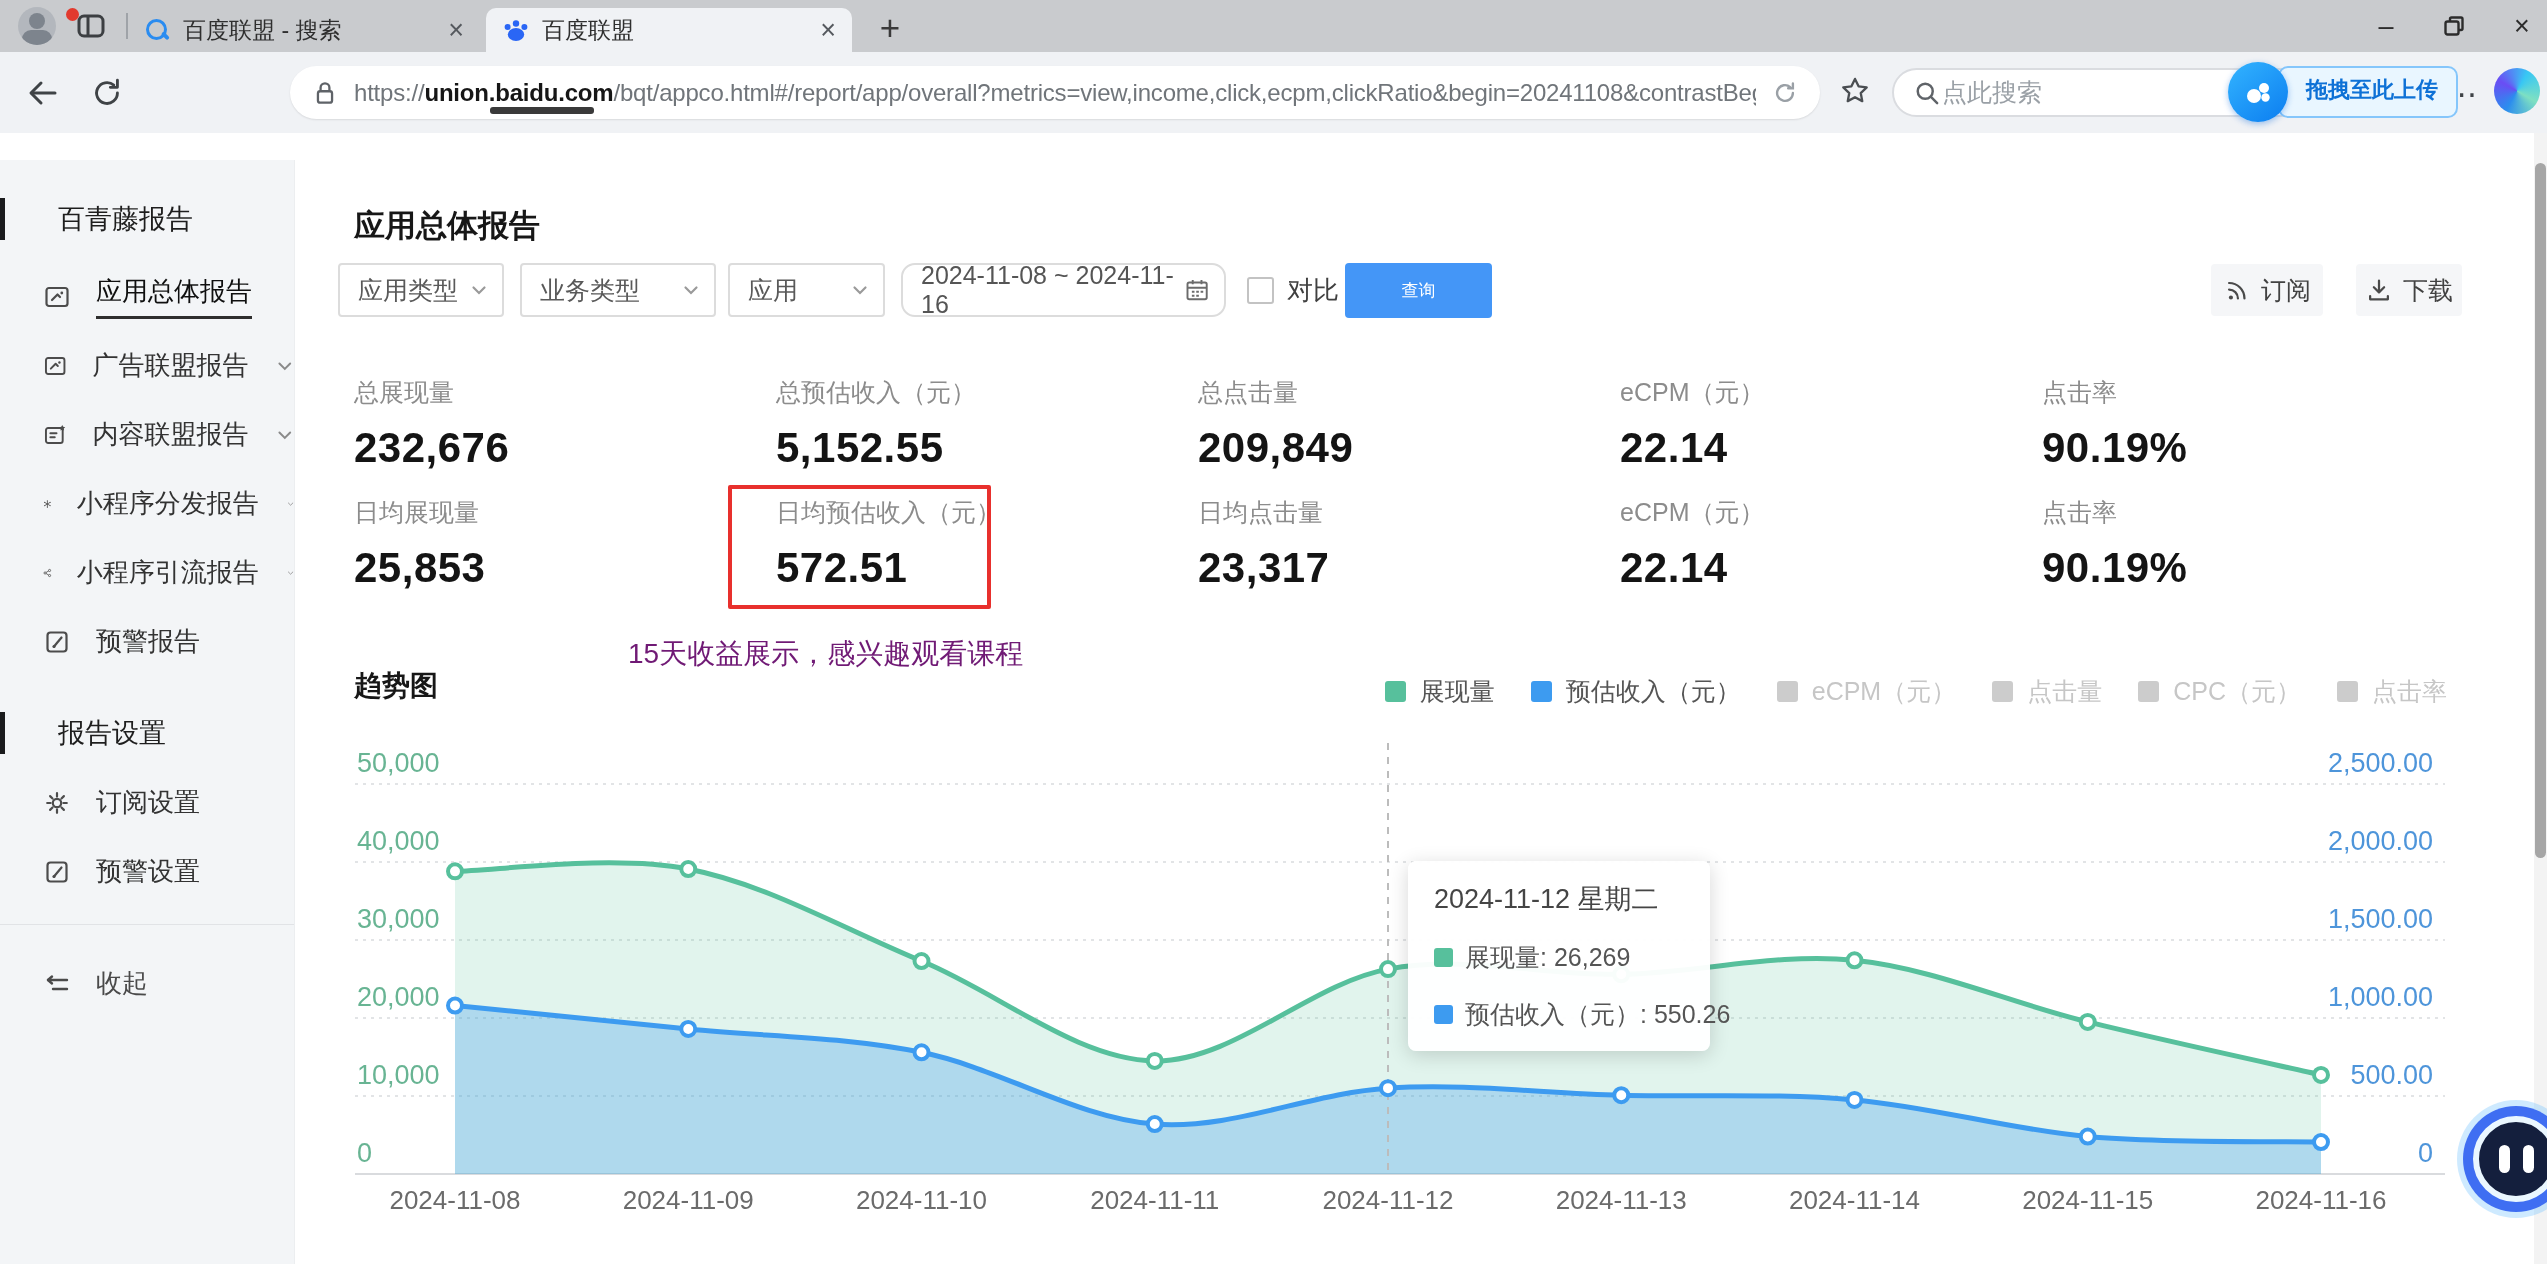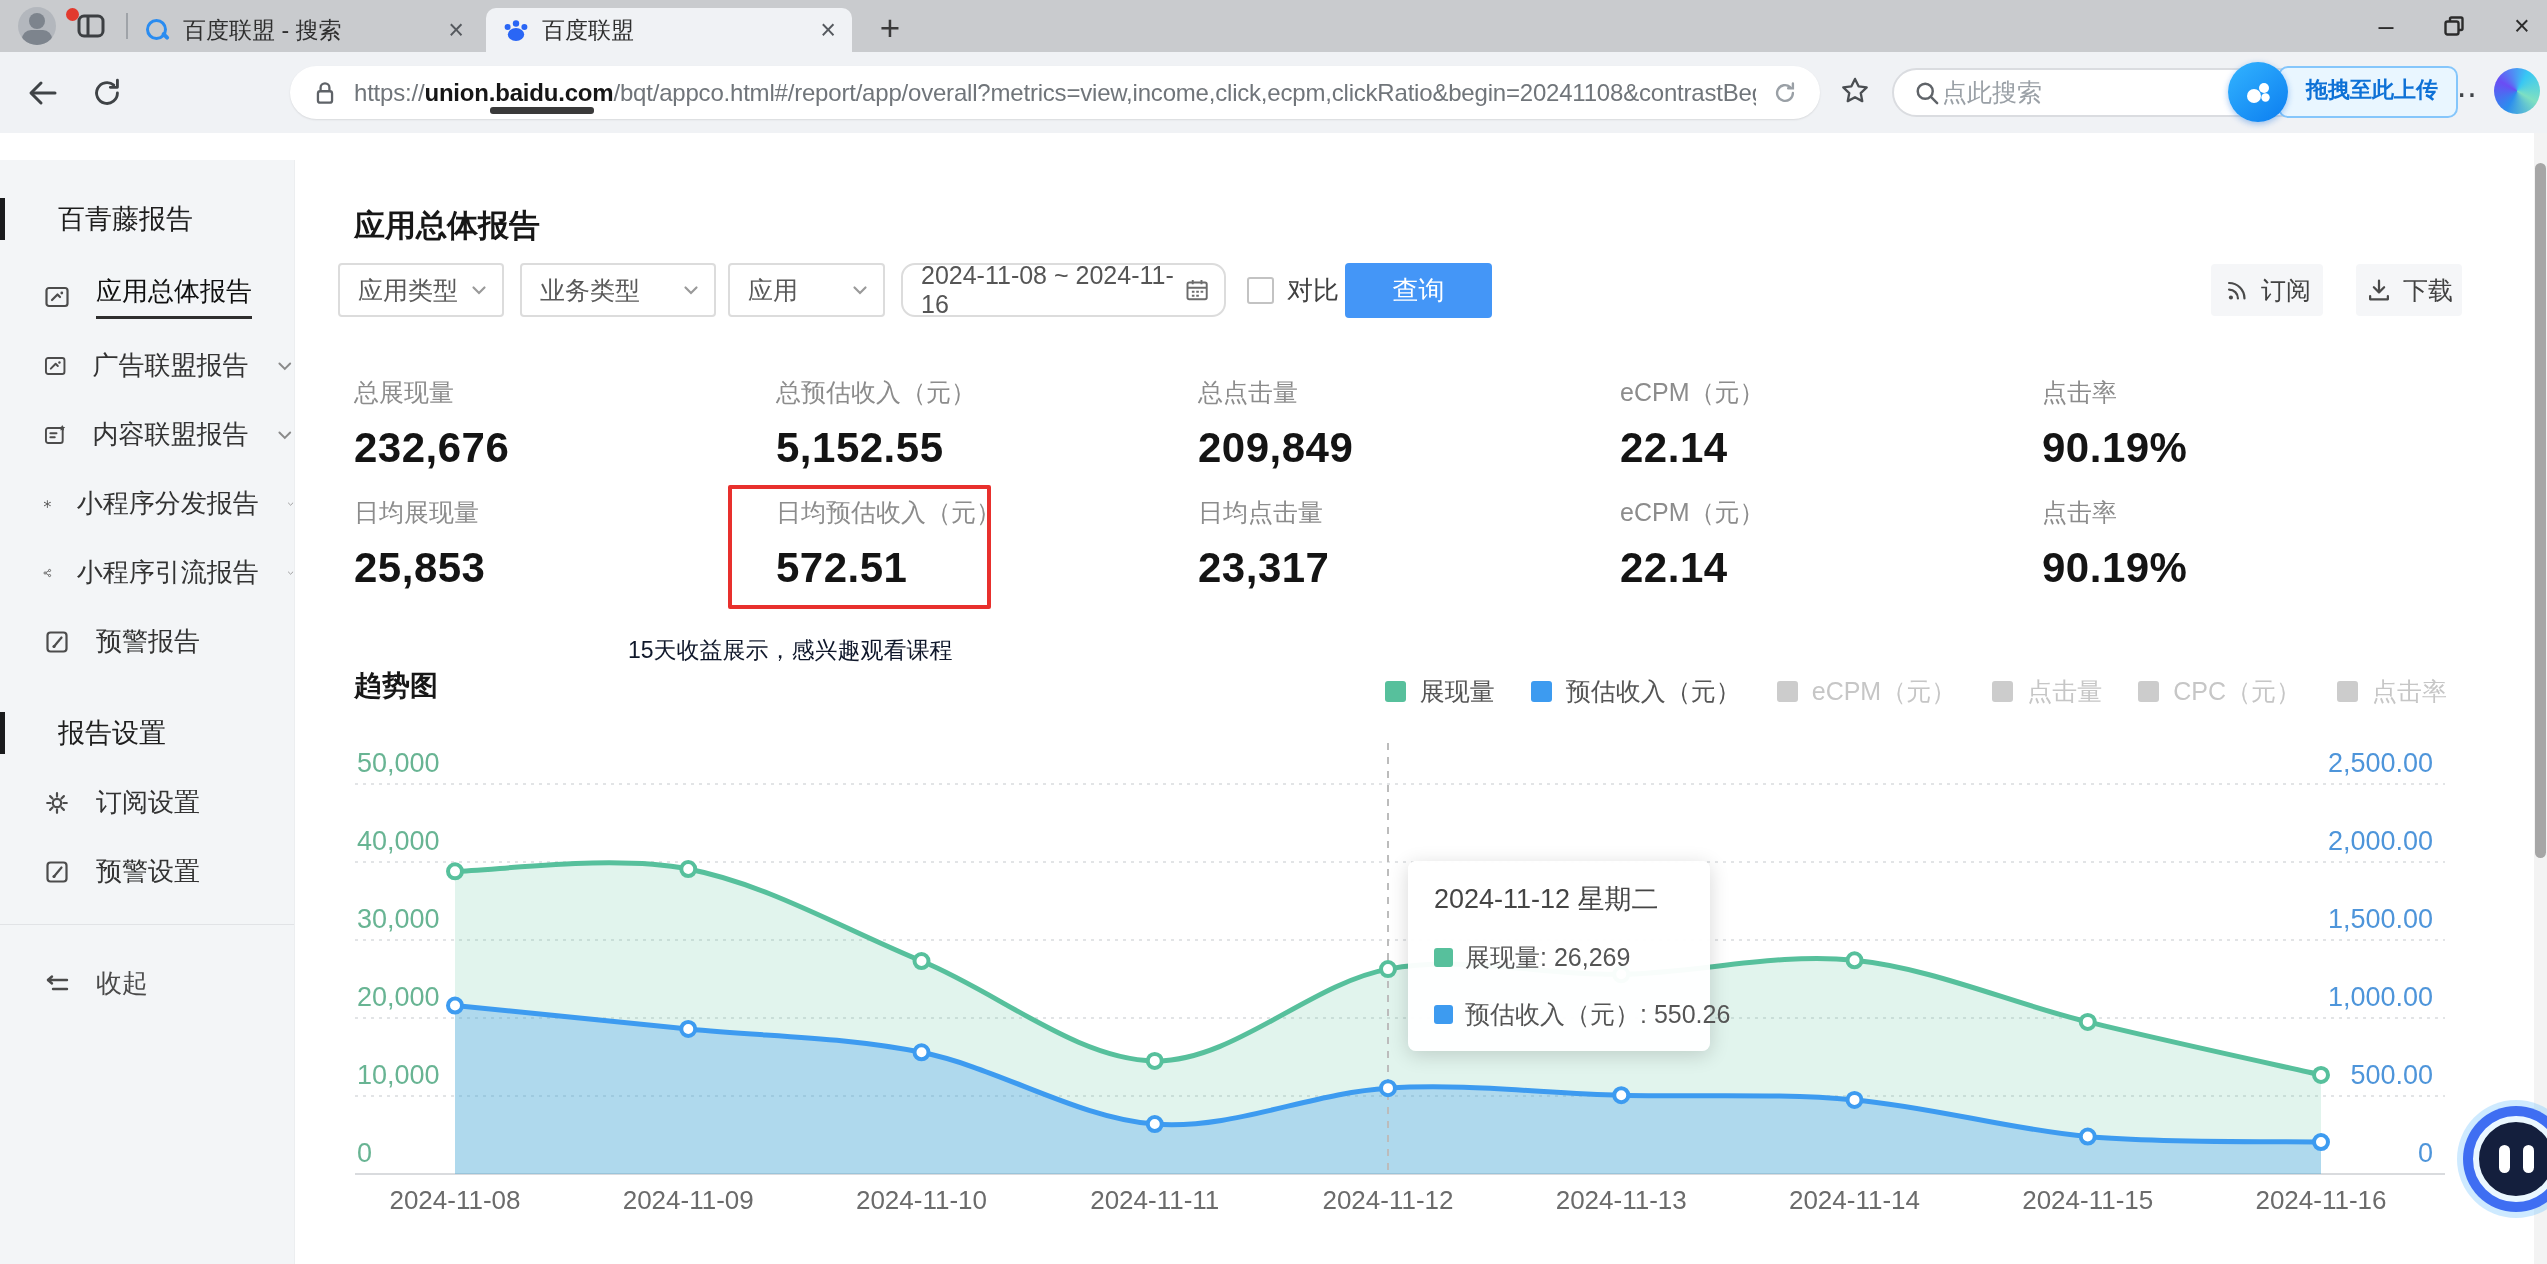--- a/index.html
+++ b/index.html
@@ -60,33 +60,33 @@
   .collapse-item{margin-top:24px;height:69px;display:flex;align-items:center;padding-left:42px;gap:24px;font-size:26px;color:#4a4a4a;cursor:pointer}
 
   .pg-title{position:absolute;left:354px;top:72px;font-size:31px;font-weight:700;color:#171717}
   .f-select{position:absolute;top:130px;height:54px;background:#fff;border:2px solid #dcdcdc;border-radius:4px;display:flex;align-items:center;justify-content:space-between;padding:0 14px 0 18px;font-size:25px;color:#595959;cursor:pointer}
   #f1{left:338px;width:166px}
   #f2{left:520px;width:196px}
   #f3{left:728px;width:157px}
   .f-date{position:absolute;left:901px;top:130px;width:325px;height:54px;background:#fff;border:2px solid #dcdcdc;border-radius:14px;display:flex;align-items:center;justify-content:space-between;padding:0 14px 0 18px;font-size:25px;color:#555;cursor:pointer}
   .f-compare{position:absolute;left:1247px;top:130px;height:54px;display:flex;align-items:center;gap:13px;font-size:26px;color:#404040}
   .checkbox{width:27px;height:27px;border:2px solid #c3c3c3;border-radius:3px;background:#fff;cursor:pointer}
-  .btn-query{position:absolute;left:1345px;top:130px;width:147px;height:55px;background:#4496f7;color:#fff;font-size:26px;border-radius:4px;display:flex;align-items:center;justify-content:center;cursor:pointer}
+  .btn-query{position:absolute;left:1345px;top:130px;width:147px;height:55px;background:#4496f7;color:#fff;font-size:17px;border-radius:4px;display:flex;align-items:center;justify-content:center;cursor:pointer}
   .btn-light{position:absolute;top:131px;height:52px;background:#f5f6f8;border-radius:4px;display:flex;align-items:center;justify-content:center;gap:10px;font-size:25px;color:#424242;cursor:pointer}
   #btn-sub{left:2211px;width:112px}
   #btn-dl{left:2356px;width:106px}
 
   .stats-row{position:absolute;left:354px;display:grid;grid-template-columns:repeat(5,422px)}
   #stats1{top:243px}
   #stats2{top:363px}
   .stat-label{font-size:25px;color:#8c8c8c;white-space:nowrap}
   .stat-value{margin-top:15px;font-size:42px;font-weight:700;color:#141414;letter-spacing:.5px}
 
   .red-box{position:absolute;left:728px;top:352px;width:263px;height:124px;border:4px solid #e8302d;border-radius:2px;z-index:3}
-  .annotation{position:absolute;left:628px;top:502px;font-size:23px;font-weight:500;color:#0f172a;z-index:3;white-space:nowrap}
+  .annotation{position:absolute;left:628px;top:502px;font-size:28px;font-weight:500;color:#701a75;z-index:3;white-space:nowrap}
   .trend-title{position:absolute;left:354px;top:534px;font-size:28px;font-weight:700;color:#171717}
   .legend{position:absolute;top:542px;right:100px;display:flex;align-items:center;gap:36px}
   .lg-item{display:flex;align-items:center;gap:14px;font-size:25px;color:#555;cursor:pointer;white-space:nowrap}
   .lg-item.inactive{color:#c6c6c6}
   .lg-sq{width:21px;height:21px;border-radius:3px}
 
   #chart{position:absolute;left:340px;top:602px;width:2120px;height:510px}
   .tooltip{position:absolute;left:1408px;top:728px;width:302px;background:rgba(255,255,255,.96);border-radius:8px;box-shadow:0 4px 20px rgba(0,0,0,.16);padding:20px 26px;z-index:4}
   .tt-title{font-size:27px;color:#454545;white-space:nowrap}
   .tt-row{display:flex;align-items:center;gap:12px;margin-top:24px;font-size:25px;color:#555;white-space:nowrap}

